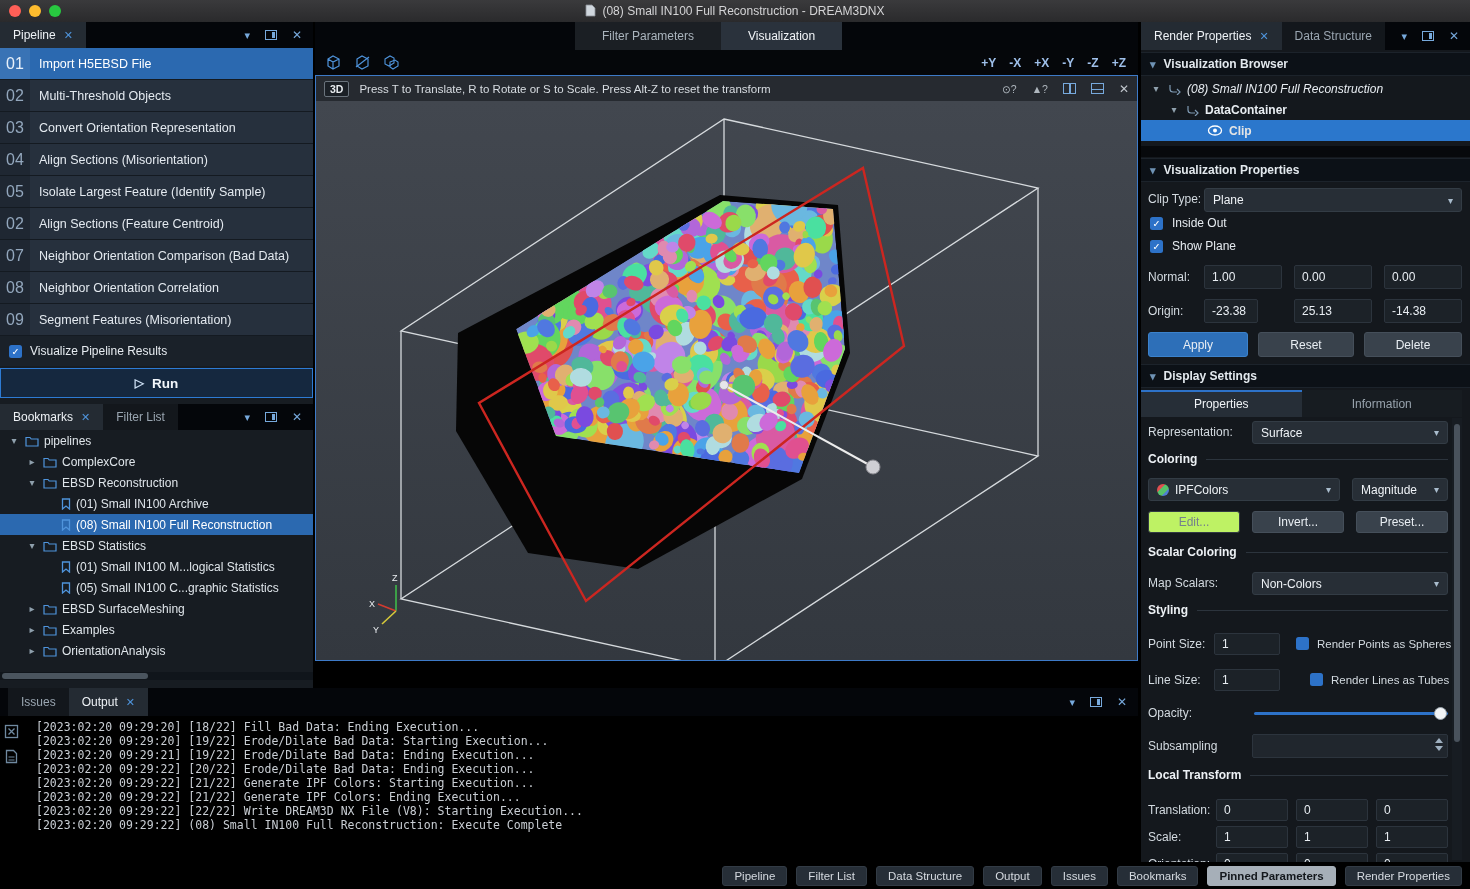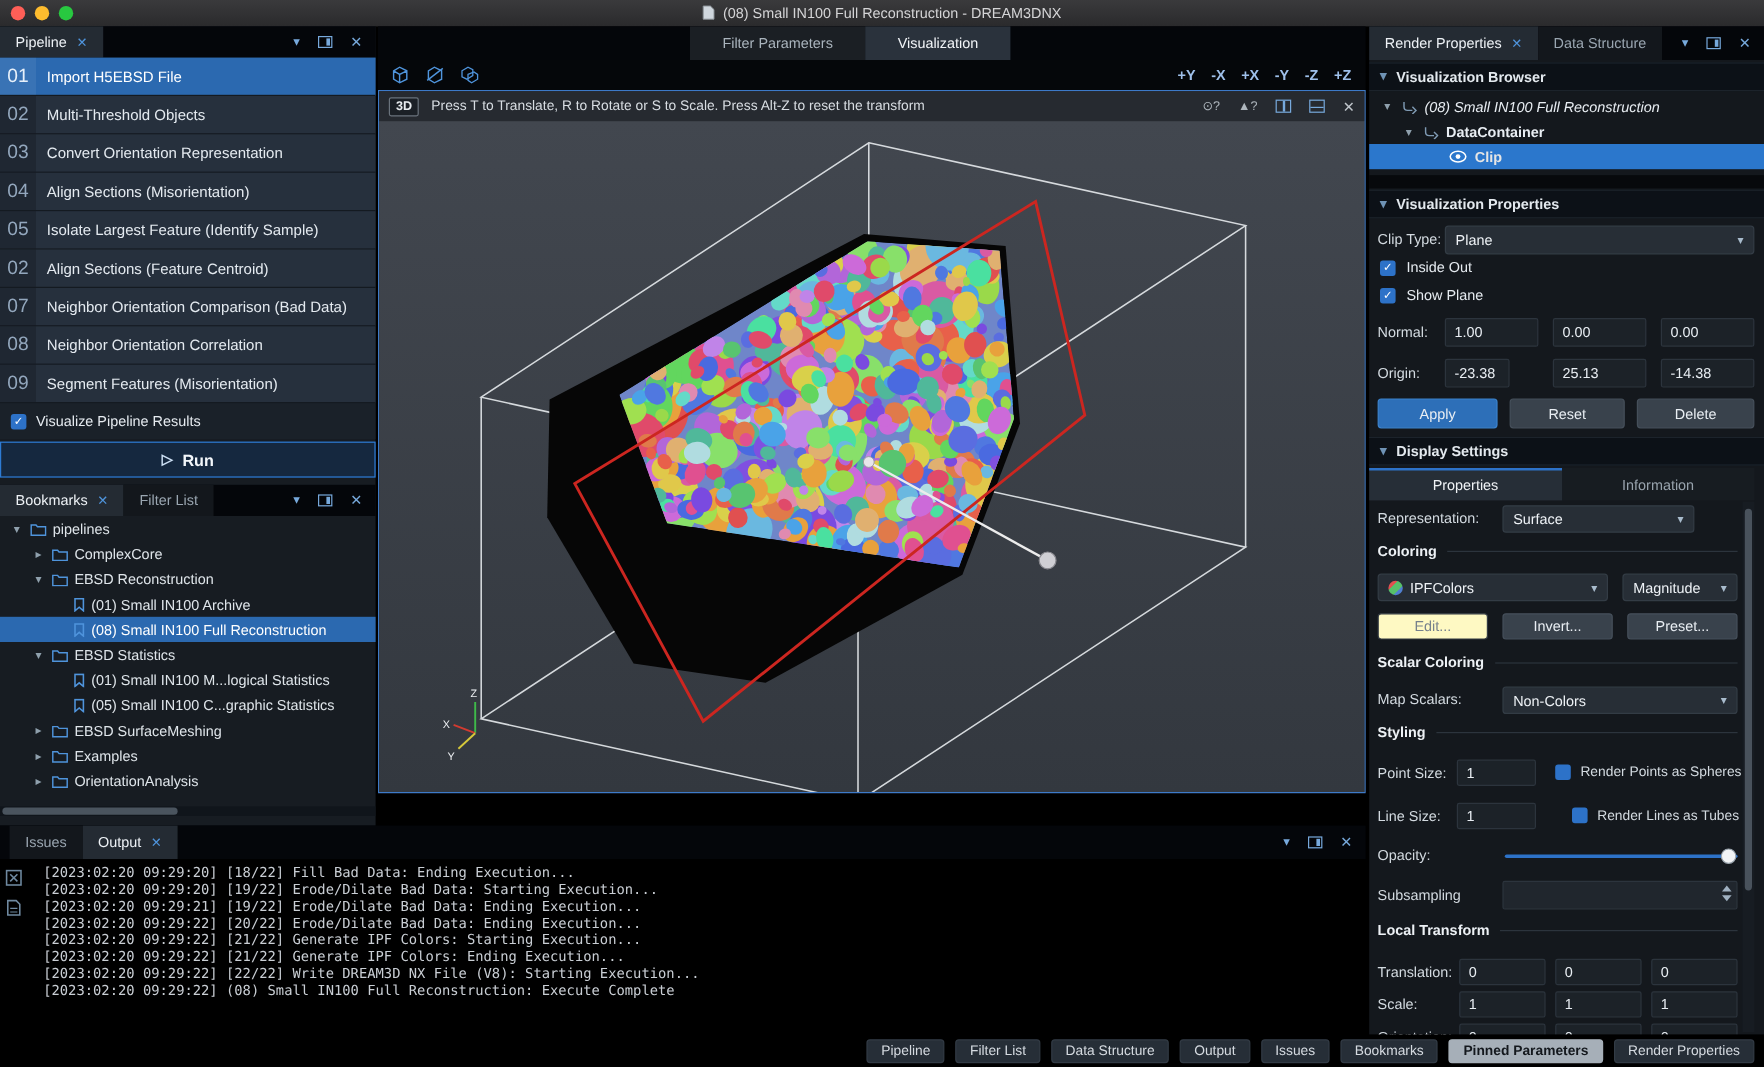--- a/index.html
+++ b/index.html
@@ -90,21 +90,21 @@
   .rp-head .caret{color:#6f93b5;}
   .b-row{position:absolute;left:0;width:329px;height:21px;display:flex;align-items:center;gap:6px;font-size:12px;color:#e8edf2;box-sizing:border-box;}
   .b-row.selected{background:#2b77cc;color:#e5e5e5;font-weight:bold;}
   .blackstrip{position:absolute;left:0;width:329px;height:11px;background:#07090c;}
   .rp-label{position:absolute;left:7px;font-size:12px;color:#d3dae0;}
   .inp{position:absolute;background:#1c2228;border:1px solid #2c343d;border-radius:2px;color:#e9eef3;font-size:12px;display:flex;align-items:center;padding:0 7px;box-sizing:border-box;}
   .dd{position:absolute;background:#272e36;border:1px solid #333c45;border-radius:3px;color:#eef2f6;font-size:12px;display:flex;align-items:center;padding:0 8px;box-sizing:border-box;gap:6px;}
   .dd .dcaret{margin-left:auto;color:#a9bccd;font-size:10px;}
   .btn{position:absolute;display:flex;align-items:center;justify-content:center;font-size:12px;border-radius:3px;color:#e9eef3;background:#39424c;border:1px solid #454f5a;box-sizing:border-box;}
   .btn.primary{background:#2d6fb8;border-color:#3b82cc;}
-  .btn.disabled{color:#76818c;background:#fef9c3;border-color:#323a43;}
+  .btn.disabled{color:#76818c;background:#bef264;border-color:#323a43;}
   .cb{width:13px;height:13px;background:#2d72c8;border-radius:2.5px;display:flex;align-items:center;justify-content:center;color:#fff;font-size:9.5px;flex:none;}
   .cb.abs{position:absolute;}
   .cbrow{position:absolute;left:9px;display:flex;align-items:center;gap:9px;font-size:12px;color:#e6ebf0;}
   .sect{position:absolute;left:7px;width:300px;display:flex;align-items:center;gap:9px;font-size:12px;font-weight:bold;color:#edf1f5;}
   .sect::after{content:"";flex:1;height:1px;background:#2c343d;}
   .rp-tabs{position:absolute;left:0;top:368px;width:321px;height:27px;display:flex;}
   .rp-tab{flex:1;display:flex;align-items:center;justify-content:center;font-size:12px;color:#98a3ad;background:#171c21;}
   .rp-tab.active{background:#262e37;color:#f0f3f6;box-shadow:inset 0 2px 0 #2d72c8;}
   .slider-track{position:absolute;height:3px;background:#2d72c8;border-radius:2px;}
   .slider-handle{position:absolute;width:13px;height:13px;border-radius:50%;background:#f2f4f6;border:1px solid #9aa4ad;box-sizing:border-box;}
@@ -1004,21 +1004,21 @@
     <div class="rp-tabs">
       <div class="rp-tab active">
           <span>Properties</span>
         </div>
       <div class="rp-tab">
           <span>Information</span>
         </div>
     </div>
 
     <span class="rp-label" style="top:403px">Representation:</span>
-    <div class="dd" style="left:111px;top:399px;width:160px;height:23px">
+    <div class="dd" style="left:111px;top:399px;width:196px;height:23px">
       <span>Surface</span>
       <span class="dcaret">▾</span>
     </div>
 
     <div class="sect" style="top:430px">
         <span>Coloring</span>
       </div>
 
     <div class="dd" style="left:7px;top:456px;width:192px;height:23px">
       <span class="ipf-ic"></span>

